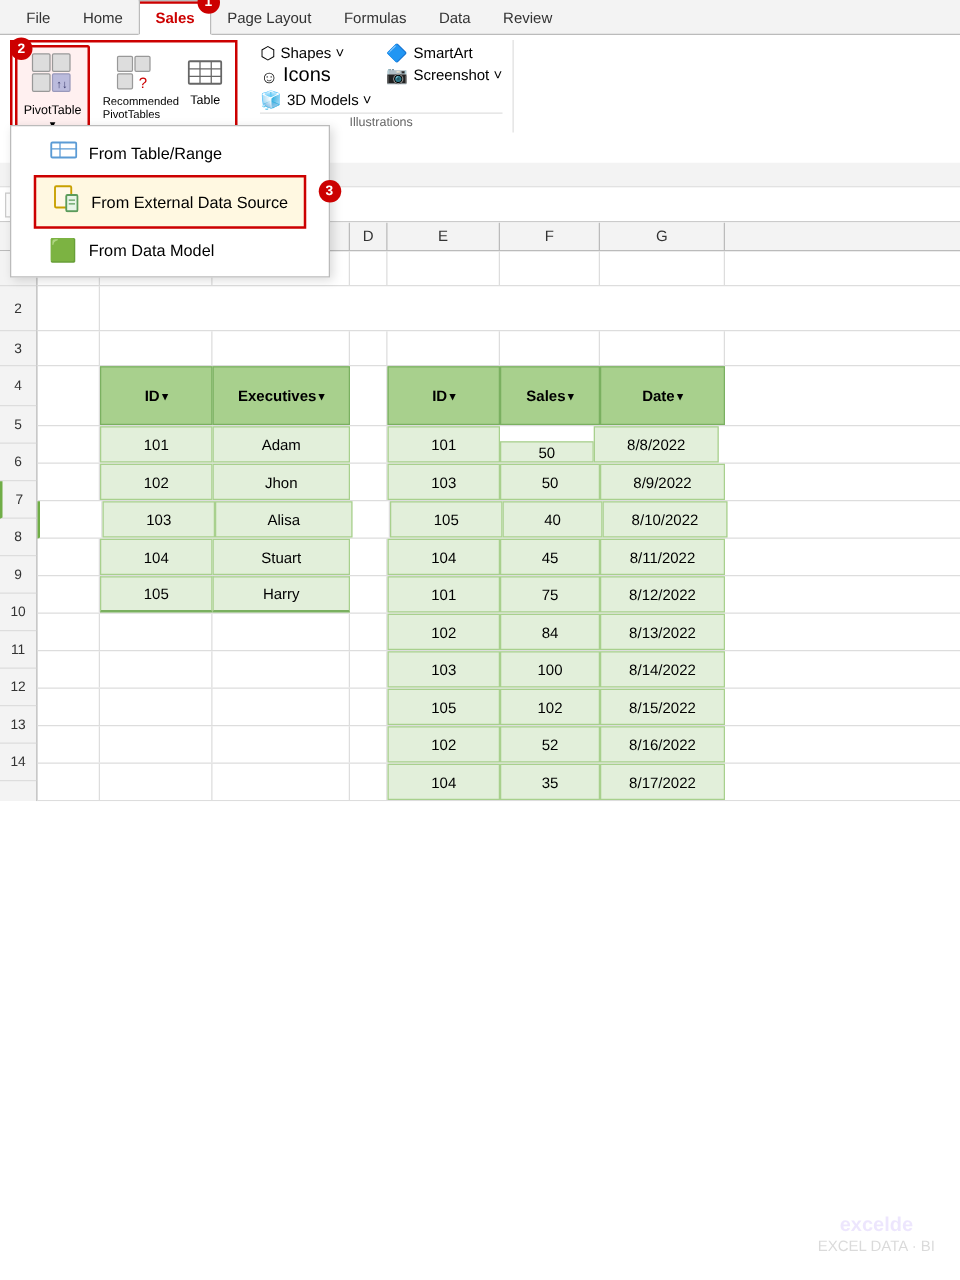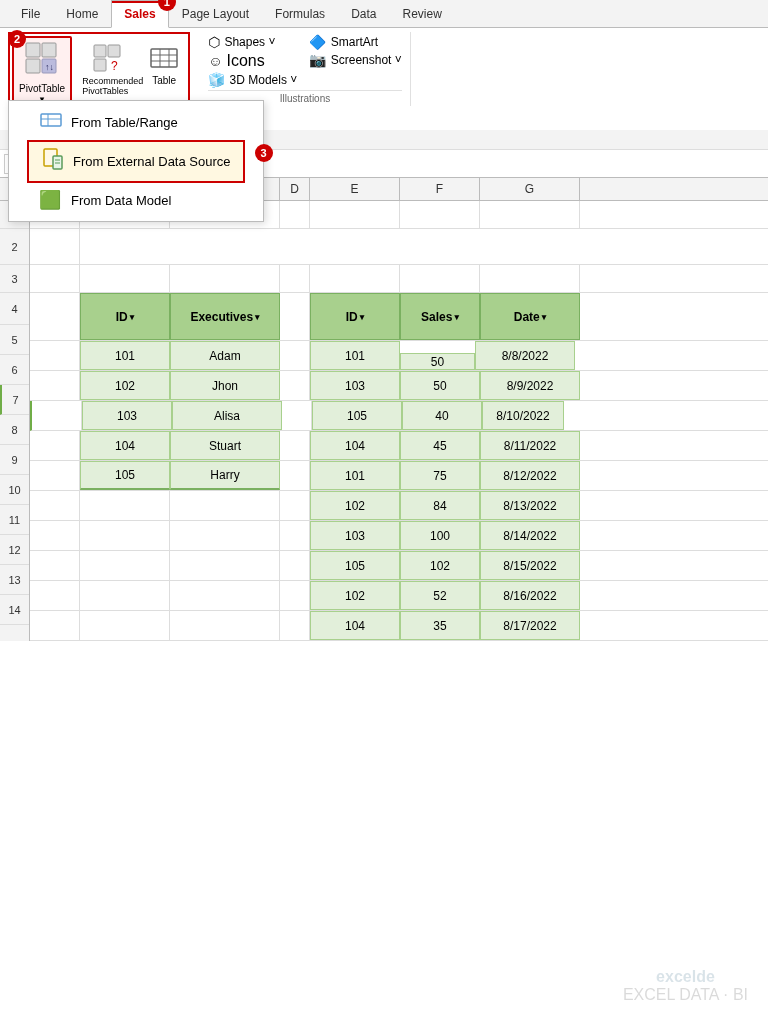--- a/index.html
+++ b/index.html
@@ -308,21 +308,21 @@
         <div class="sheet-cell table-data-cell2" style="width:100px;">8/9/2022</div>
       </div>
 
       <div class="sheet-row" style="height:30px; border-left:2px solid #70ad47;">
         <div class="sheet-cell" style="width:50px;"></div>
         <div class="sheet-cell table-data-cell" style="width:90px;">103</div>
         <div class="sheet-cell table-data-cell" style="width:110px;">Alisa</div>
         <div class="sheet-cell" style="width:30px;"></div>
         <div class="sheet-cell table-data-cell2" style="width:90px;">105</div>
         <div class="sheet-cell table-data-cell2" style="width:80px;">40</div>
-        <div class="sheet-cell table-data-cell2" style="width:82px;">8/10/2022</div>
+        <div class="sheet-cell table-data-cell2" style="width:100px;">8/10/2022</div>
       </div>
 
       <div class="sheet-row" style="height:30px;">
         <div class="sheet-cell" style="width:50px;"></div>
         <div class="sheet-cell table-data-cell" style="width:90px;">104</div>
         <div class="sheet-cell table-data-cell" style="width:110px;">Stuart</div>
         <div class="sheet-cell" style="width:30px;"></div>
         <div class="sheet-cell table-data-cell2" style="width:90px;">104</div>
         <div class="sheet-cell table-data-cell2" style="width:80px;">45</div>
         <div class="sheet-cell table-data-cell2" style="width:100px;">8/11/2022</div>
@@ -385,15 +385,15 @@
         <div class="sheet-cell" style="width:30px;"></div>
         <div class="sheet-cell table-data-cell2" style="width:90px;">104</div>
         <div class="sheet-cell table-data-cell2" style="width:80px;">35</div>
         <div class="sheet-cell table-data-cell2" style="width:100px;">8/17/2022</div>
       </div>
     </div>
   </div>
 </div>
 
 <div class="watermark">
-  <div style="font-size:16px; font-weight:bold; color:#0c4a6e; opacity:0.5;">excelde</div>
-  <div style="font-size:16px;">EXCEL DATA · BI</div>
+  <div style="font-size:16px; font-weight:bold; color:#8b5cf6; opacity:0.5;">excelde</div>
+  <div style="font-size:12px;">EXCEL DATA · BI</div>
 </div>
 
 </body></html>

